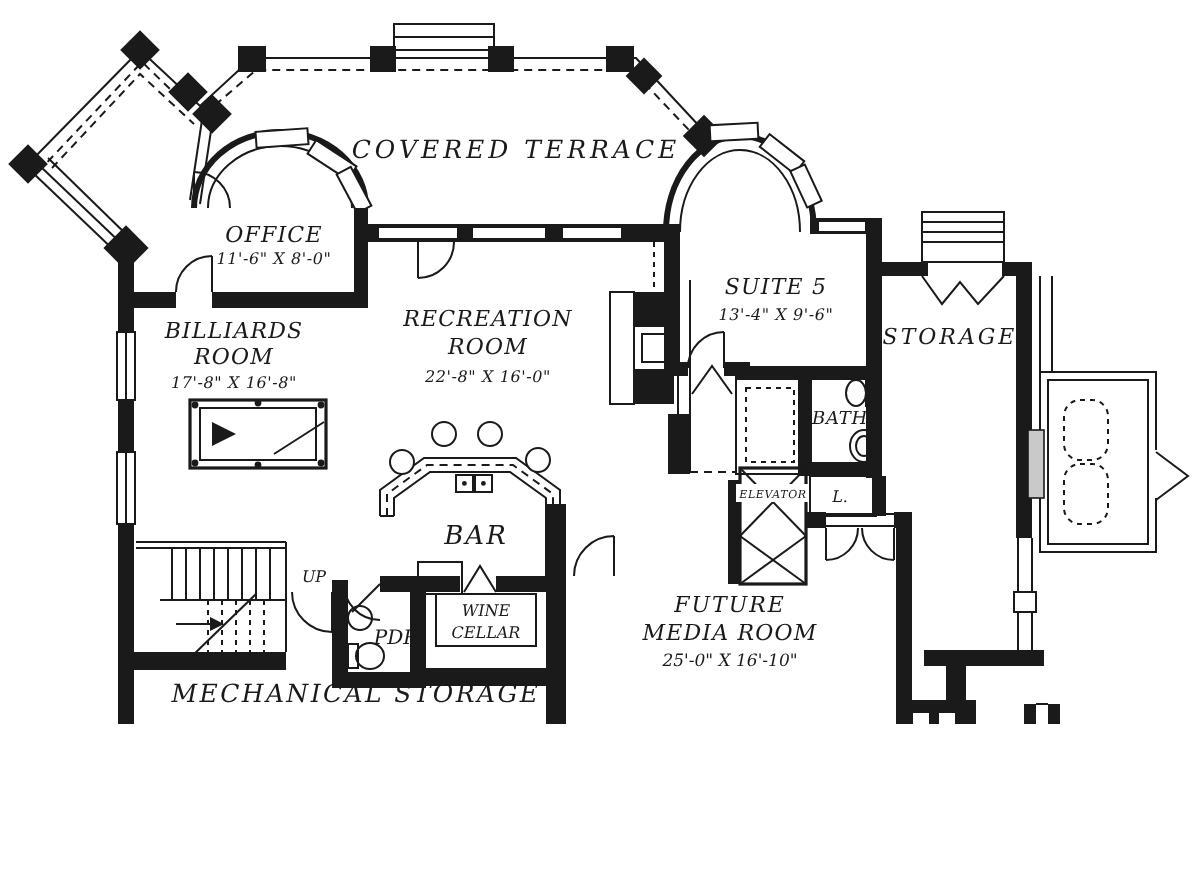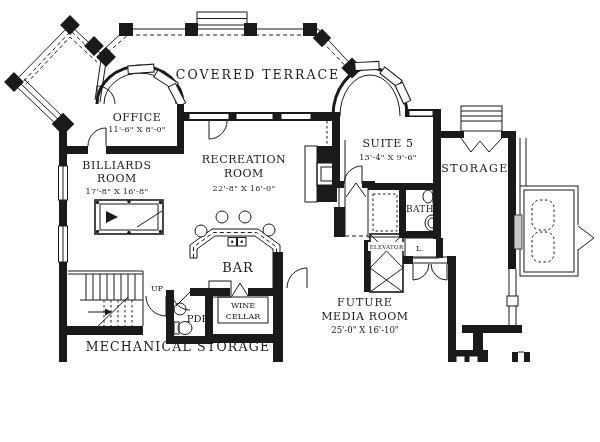--- a/index.html
+++ b/index.html
@@ -1,16 +1,16 @@
 <!DOCTYPE html>
 <html><head>
 <meta charset="utf-8">
 <style>
   html,body{margin:0;padding:0;background:#fff;}
-  #plan-wrap{position:relative;width:600px;height:362px;background:#ffffff;overflow:hidden;}
+  #plan-wrap{position:relative;width:600px;height:362px;background:#ffffff;overflow:hidden;font-style:italic;}
   svg{display:block;}
   .ink{fill:#1a1a1a;stroke:none;}
   .t{fill:none;stroke:#1a1a1a;stroke-width:1;}
   .w15{fill:none;stroke:#1a1a1a;stroke-width:1.6;}
   .w25{fill:none;stroke:#1a1a1a;stroke-width:3;}
   .td{fill:none;stroke:#1a1a1a;stroke-width:1;stroke-dasharray:4 3;}
   .tdf{fill:none;stroke:#1a1a1a;stroke-width:1;stroke-dasharray:2.5 2.5;}
   .wh{fill:#ffffff;stroke:#1a1a1a;stroke-width:1;}
   .gray{fill:#c9c9c9;stroke:#1a1a1a;stroke-width:0.8;}
   text{font-family:"DejaVu Serif","Liberation Serif",serif;fill:#1a1a1a;text-anchor:middle;}

